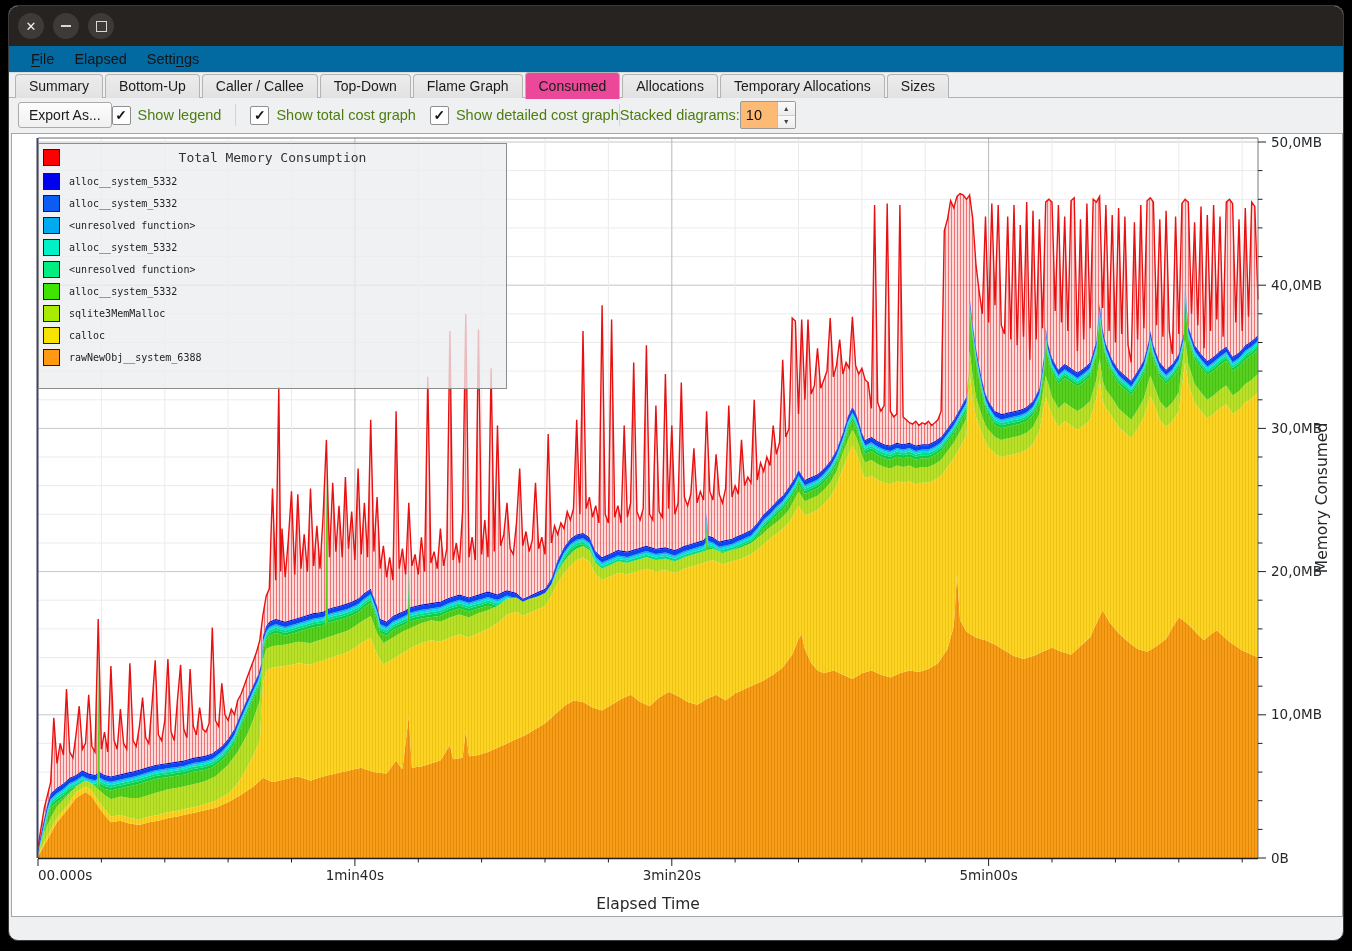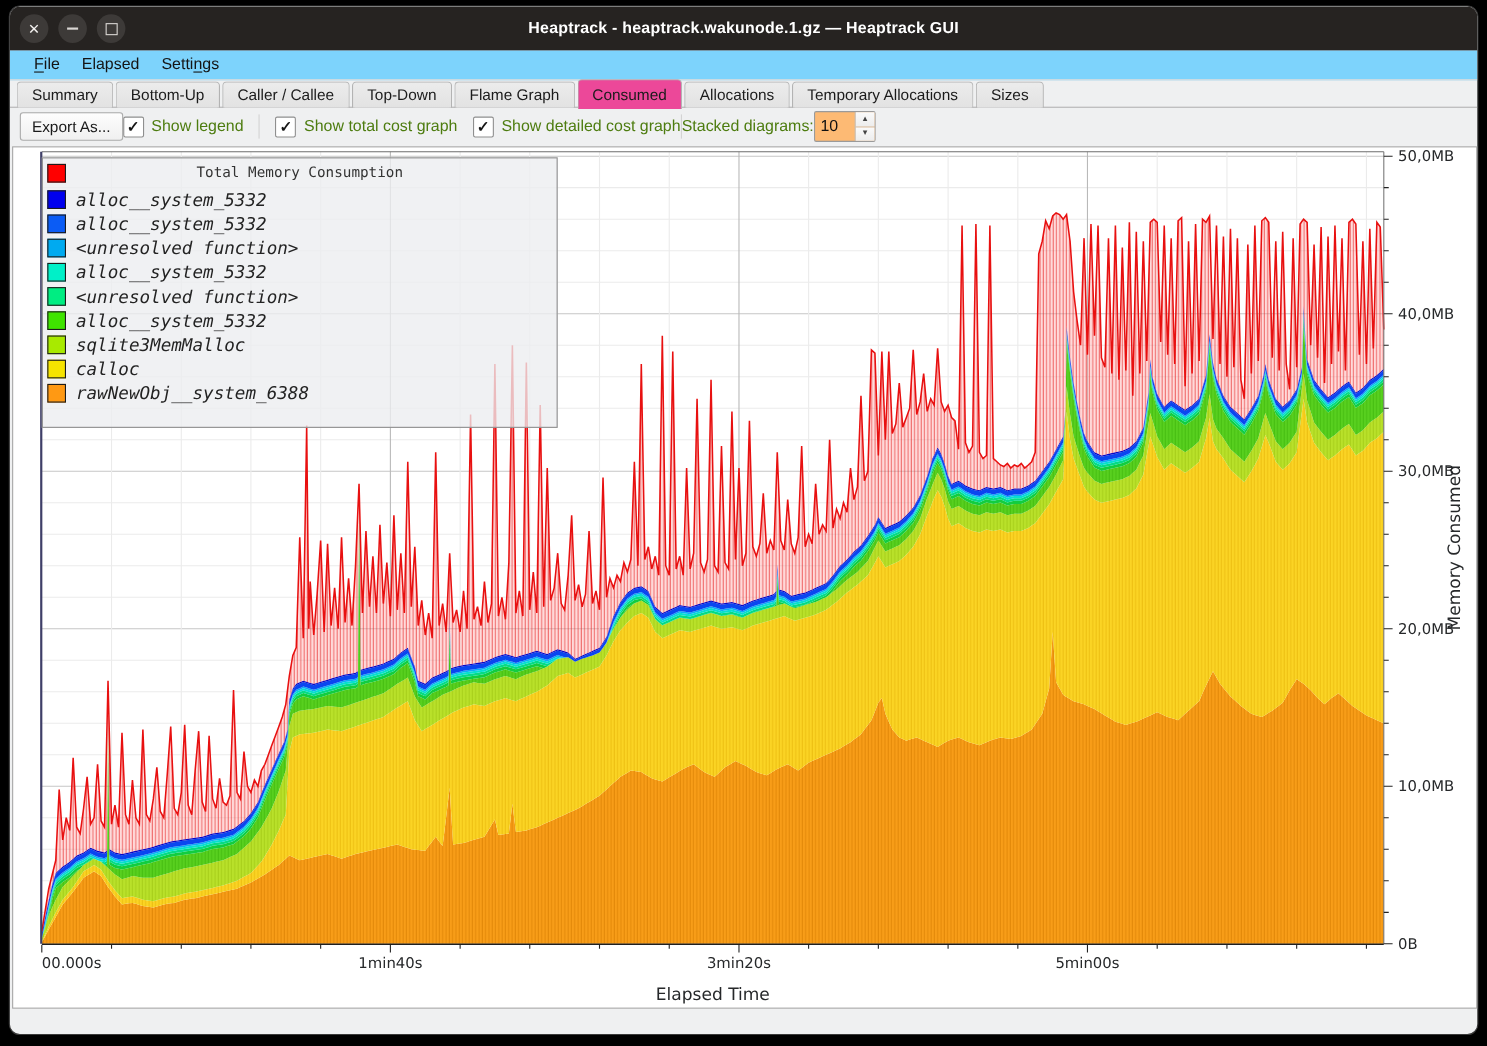--- a/index.html
+++ b/index.html
@@ -12,21 +12,21 @@
             display:flex;align-items:center;}
   .tb-buttons{display:flex;gap:9px;margin-left:9px;z-index:2;}
   .tb-btn{width:26px;height:26px;border-radius:50%;background:#3d3a38;display:flex;
           align-items:center;justify-content:center;cursor:default;}
   .tb-btn .x{color:#f4f2f0;font-size:13px;line-height:1;}
   .tb-btn .bar{width:10px;height:2px;background:#d9d6d3;}
   .tb-btn .sq{width:9px;height:9px;border:1.5px solid #d9d6d3;}
   .tb-title{position:absolute;left:0;right:0;text-align:center;color:#ffffff;font-weight:bold;
             font-size:14.5px;letter-spacing:.2px;}
   
-  .menubar{position:absolute;left:0;top:40px;width:100%;height:27px;background:#7dd3fc;
+  .menubar{position:absolute;left:0;top:40px;width:100%;height:27px;background:#0369a1;
            display:flex;align-items:center;padding-left:12px;box-sizing:border-box;
            border-bottom:1px solid #dcdcdc;}
   .menu-item{font-size:14.5px;color:#141414;padding:3px 10px;border-radius:3px;}
   .menu-item u{text-decoration:underline;text-underline-offset:2px;}
   
   .tabbar{position:absolute;left:0;top:67px;width:100%;height:25px;display:flex;
           align-items:center;padding-left:6px;box-sizing:border-box;}
   .tabbar::after{content:"";position:absolute;left:0;bottom:0;width:100%;height:1px;background:#b3b3b3;}
   .tab{position:relative;z-index:1;font-size:14px;color:#1b1b1b;background:linear-gradient(#ececec,#e2e2e2);
        border:1px solid #b3b3b3;border-bottom:none;border-radius:4px 4px 0 0;
@@ -54,42 +54,41 @@
   
   .chartwrap{position:absolute;left:2px;top:127px;width:1332px;height:784px;background:#ffffff;
              border:1px solid #a6a6a6;box-sizing:border-box;}
   #chart{position:absolute;left:0;top:0;width:1330px;height:782px;}
   .legend{position:absolute;left:26px;top:9px;width:469px;height:246px;
           background:rgba(236,237,239,0.78);border:1px solid #8d8d8d;box-sizing:border-box;
           font-family:"DejaVu Sans Mono","Liberation Mono",monospace;}
   .lg-row{display:flex;align-items:center;height:22px;padding-left:4px;position:relative;}
   .lg-row.title{height:26px;}
   .lg-swatch{width:17px;height:17px;border:1px solid #1c1c1c;box-sizing:border-box;flex:none;}
-  .lg-label{font-size:16px;color:#232323;margin-left:9px;white-space:pre;font-style:italic;}
+  .lg-label{font-size:10px;color:#232323;margin-left:9px;white-space:pre;}
   .lg-title-text{position:absolute;left:0;width:100%;text-align:center;font-size:13px;color:#333;}
 </style>
 </head>
 <body>
 
 <div class="screen">
   <div class="window">
 
     <div class="titlebar">
       <div class="tb-buttons">
         <div class="tb-btn">
             <span class="x">✕</span>
           </div>
         <div class="tb-btn">
             <span class="bar"></span>
           </div>
         <div class="tb-btn">
             <span class="sq"></span>
           </div>
       </div>
-      <div class="tb-title">Heaptrack - heaptrack.wakunode.1.gz — Heaptrack GUI</div>
     </div>
 
     <div class="menubar" id="menubar">
         <div class="menu-item"><u>F</u>ile</div>
         <div class="menu-item">Elapsed</div>
         <div class="menu-item">Setti<u>n</u>gs</div>
       </div>
 
     <div class="tabbar" id="tabbar">
         <div class="tab">Summary</div>

